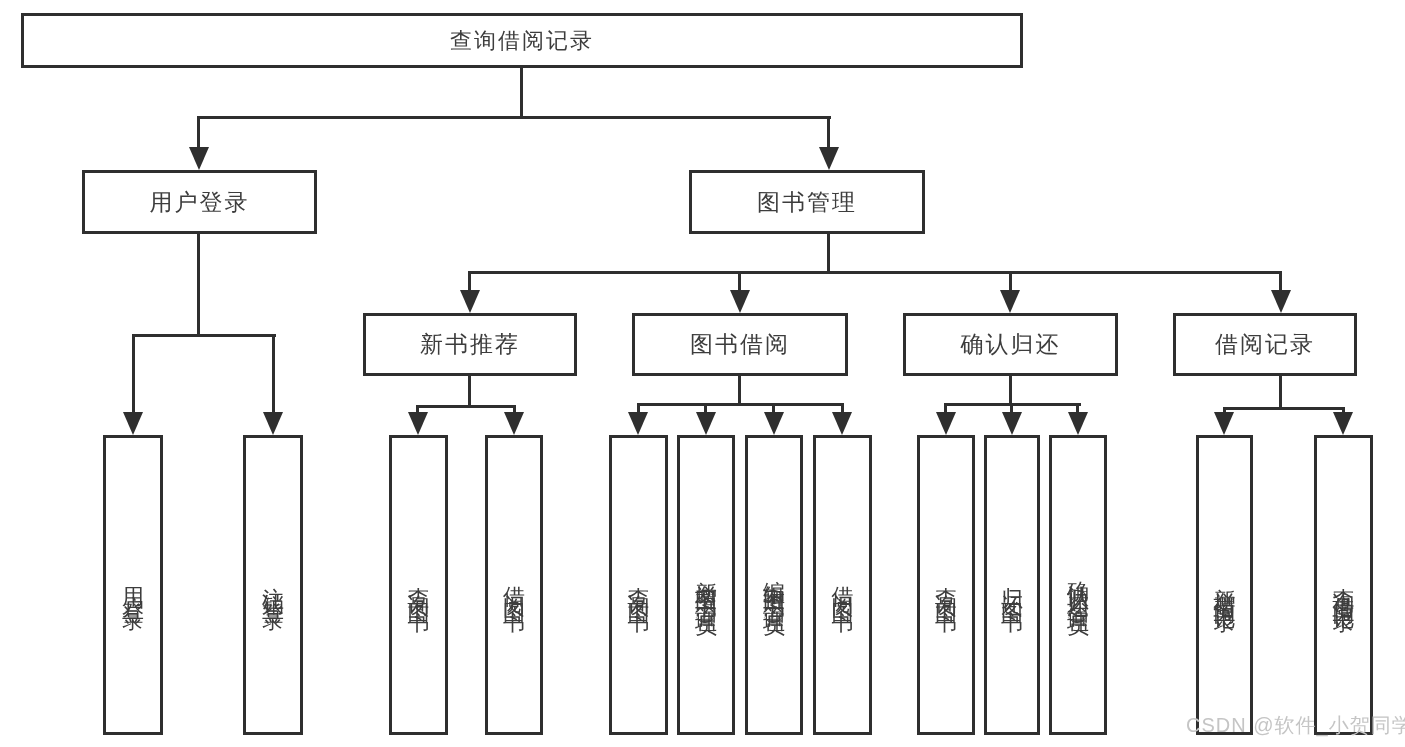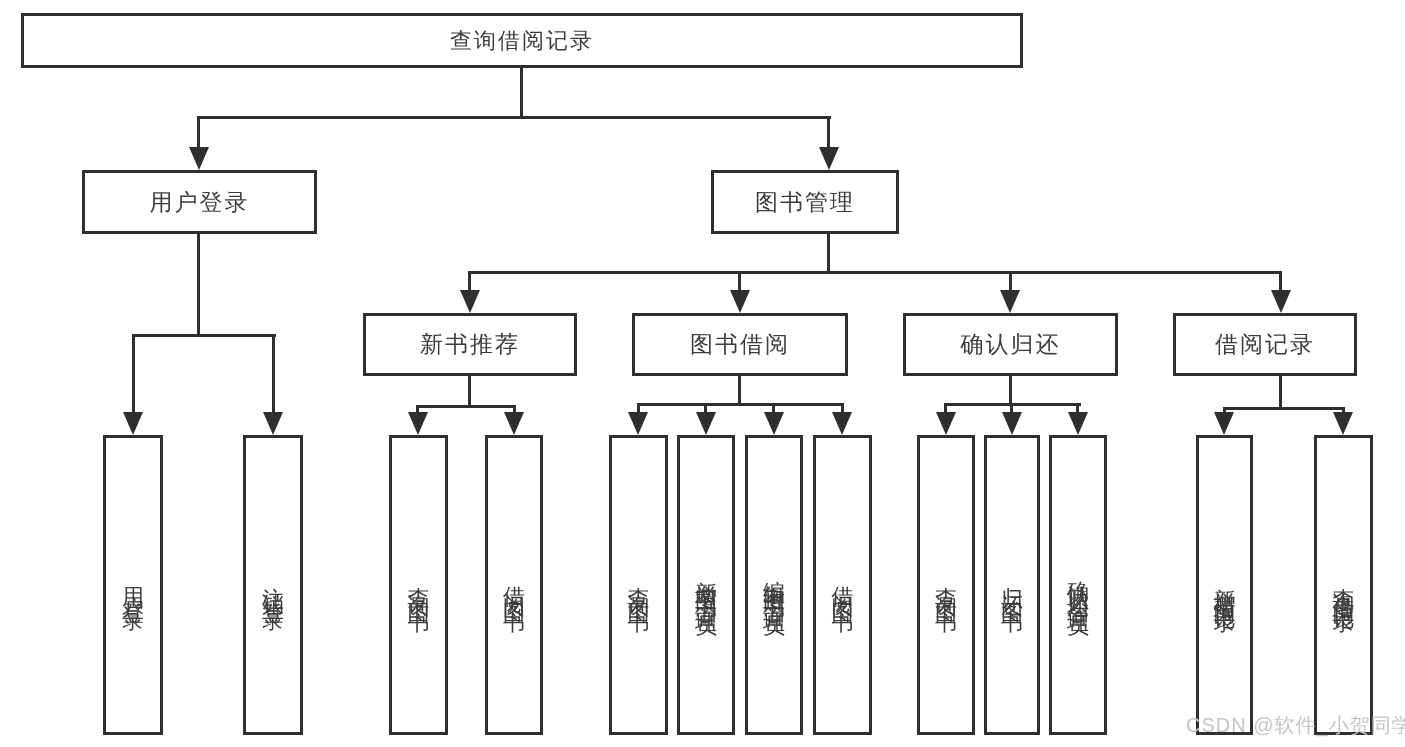--- a/index.html
+++ b/index.html
@@ -24,21 +24,21 @@
     border-left:10px solid transparent;border-right:10px solid transparent;
     border-top:23px solid #2f2f2f;
   }
   .watermark{
     position:absolute;left:1186px;top:712px;z-index:9;
     color:#c5c5c5;font-size:20px;letter-spacing:1px;white-space:nowrap;
   }
   
   .n-root{left:21px;top:13px;width:1002px;height:55px;font-size:22px;}
   .n-user{left:82px;top:170px;width:235px;height:64px;}
-  .n-book{left:711px;top:170px;width:188px;height:64px;}
+  .n-book{left:689px;top:170px;width:236px;height:64px;}
   .n-new{left:363px;top:313px;width:214px;height:63px;}
   .n-borrow{left:632px;top:313px;width:216px;height:63px;}
   .n-current{left:903px;top:313px;width:215px;height:63px;}
   .n-records{left:1173px;top:313px;width:184px;height:63px;text-align:center;}
   .lf{top:435px;height:300px;}
   .lf-ul1{left:103px;width:60px}.lf-ul2{left:243px;width:60px}
   .lf-nb1{left:389px;width:59px}.lf-nb2{left:485px;width:58px}
   .lf-bb1{left:609px;width:59px}.lf-bb2{left:677px;width:58px}
   .lf-bb3{left:745px;width:58px}.lf-bb4{left:813px;width:59px}
   .lf-cb1{left:917px;width:58px}.lf-cb2{left:984px;width:56px}.lf-cb3{left:1049px;width:58px}

